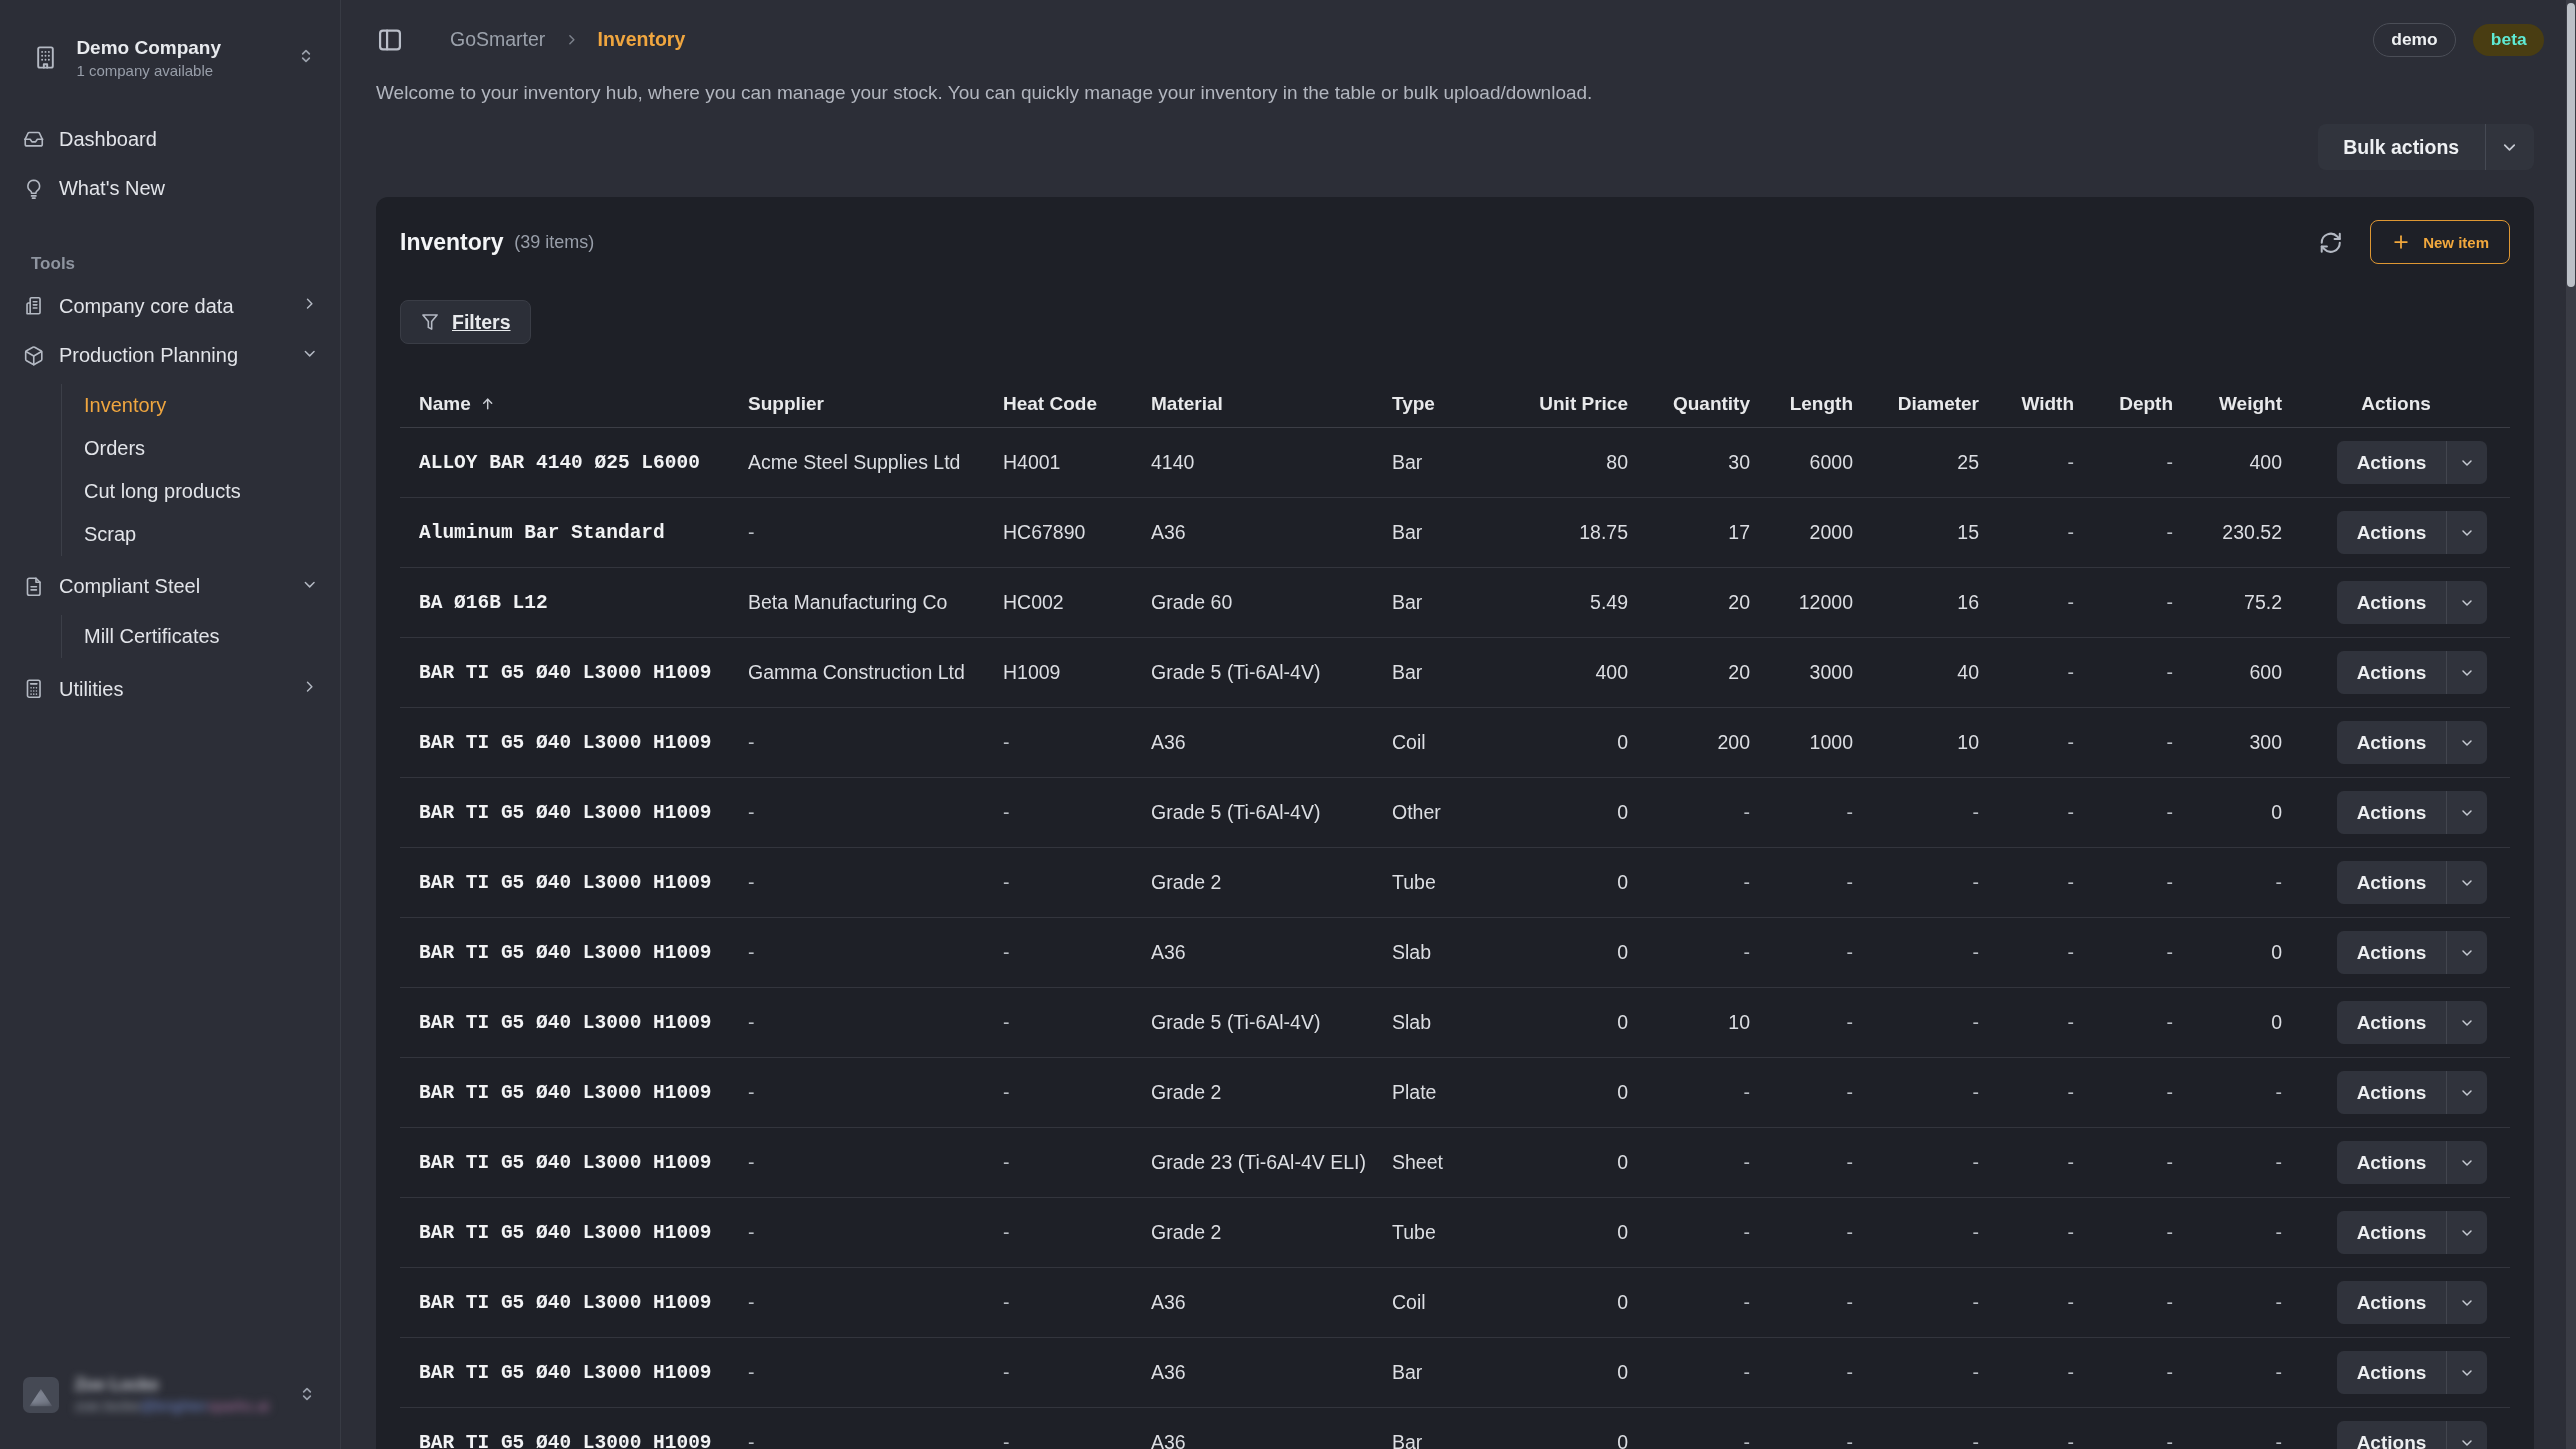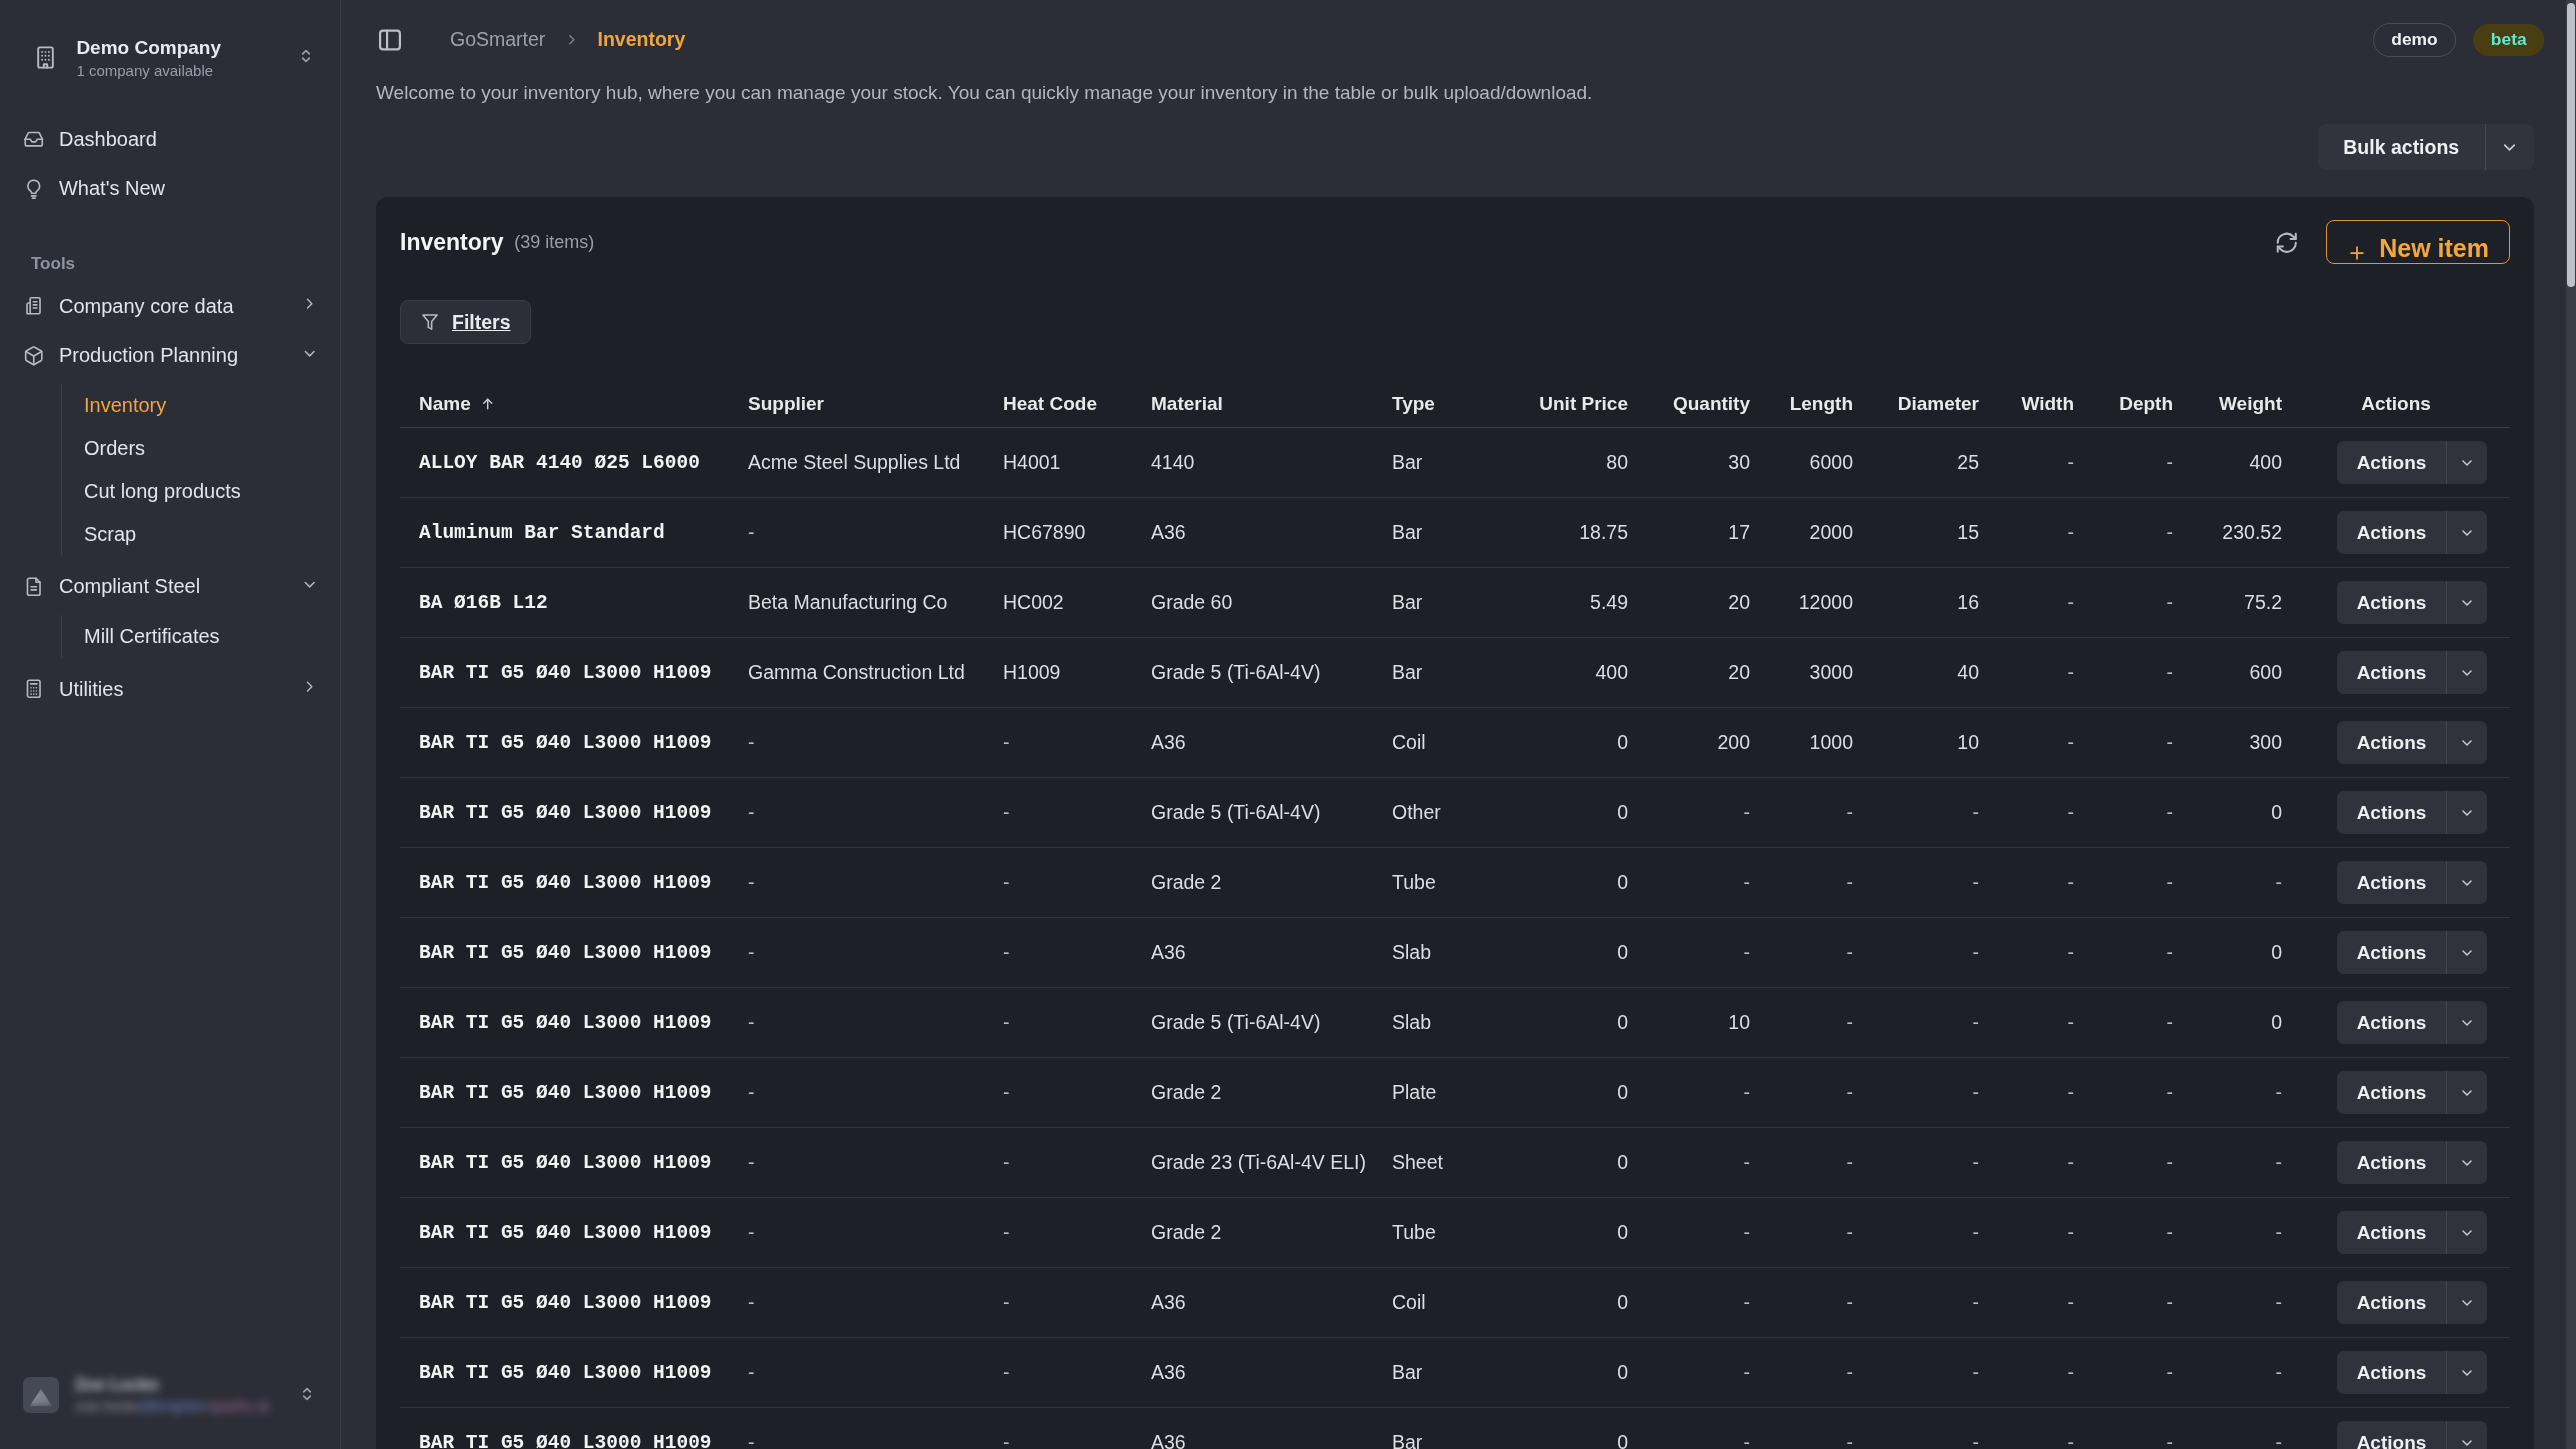--- a/index.html
+++ b/index.html
@@ -68,22 +68,22 @@
 
   
   .card { margin:27px 42px 0 35px; background:#1e2027; border-radius:12px;
     padding:23px 24px 0 24px; height:1275px; }
   .card-header { height:44px; display:flex; align-items:center; }
   .card-title { font-size:23px; font-weight:700; color:#f4f5f7; }
   .card-count { font-size:18px; color:#989ea9; margin-left:10.7px; }
   .card-header .right { margin-left:auto; display:flex; align-items:center; gap:27px; }
   .refresh { color:#b4b9c3; display:flex; cursor:pointer; }
   .refresh svg { width:25.5px; height:25.5px; }
-  .new-item-btn { display:flex; align-items:flex-end; gap:12px; height:44px; padding:0 20px;
-    border:1.3px solid #de9733; border-radius:8px; color:#f2a83d; font-size:25px;
+  .new-item-btn { display:flex; align-items:center; gap:12px; height:44px; padding:0 20px;
+    border:1.3px solid #de9733; border-radius:8px; color:#f2a83d; font-size:15px;
     font-weight:600; cursor:pointer; background:transparent; }
   .new-item-btn svg { width:20px; height:20px; }
   .filters-row { margin-top:36px; }
   .filters-btn { display:inline-flex; align-items:center; gap:12px; height:44px; padding:0 19px;
     background:#2c2f38; border:0.7px solid #3a3d46; border-radius:8px; font-size:19.5px;
     font-weight:600; color:#e8eaed; cursor:pointer;text-decoration:underline; }
   .filters-btn svg { width:20px; height:20px; color:#b4b9c3; }
 
   
   .table { margin-top:36px; }

